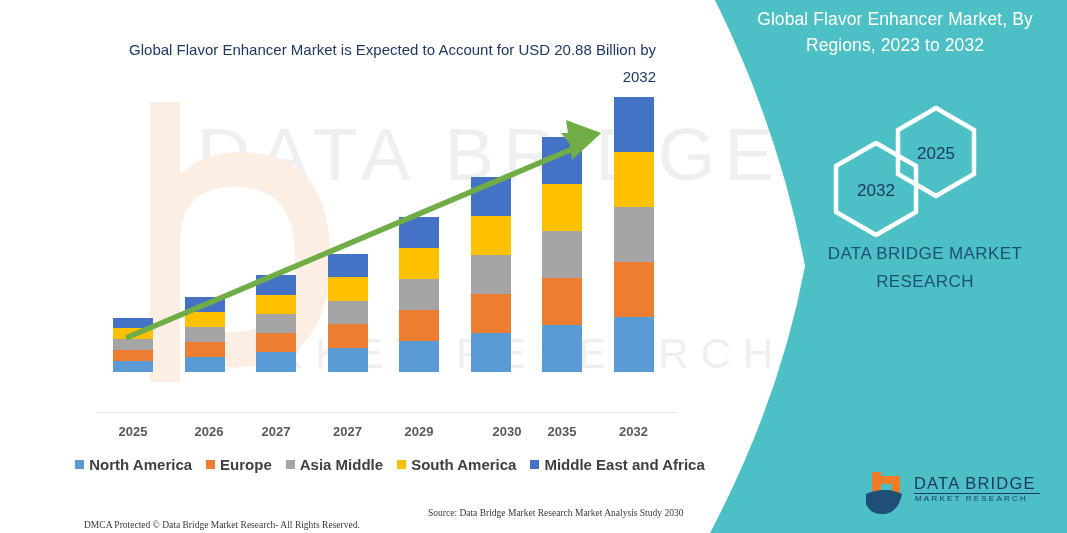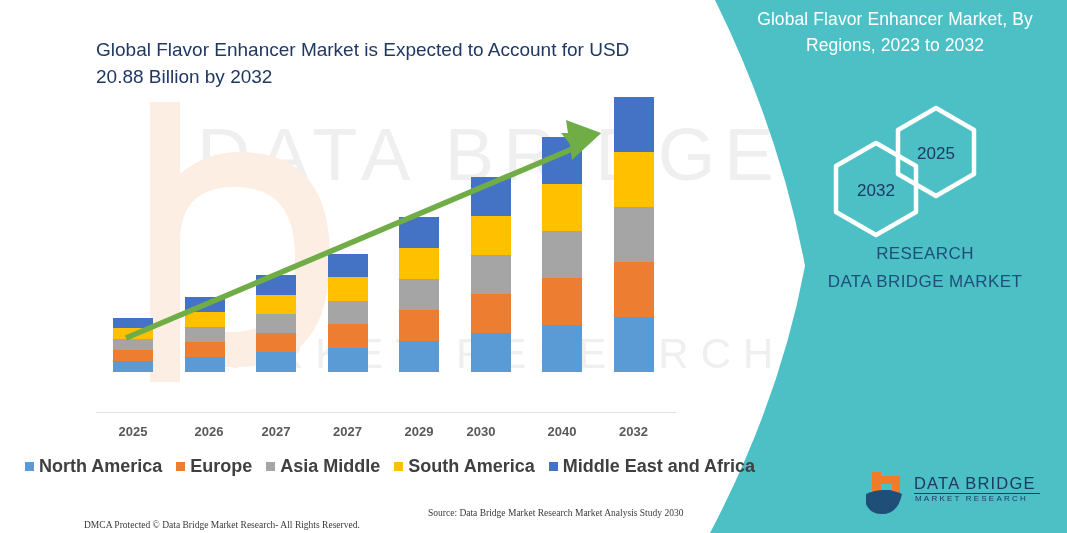--- a/index.html
+++ b/index.html
@@ -106,23 +106,23 @@
     height: 1px;
     background: #1f3864;
   }
 
   
   .chart-title {
     position: absolute;
     top: 36px;
     left: 96px;
     width: 560px;
-    text-align: left;
+    text-align: right;
     color: #1f3864;
-    font-size: 19px;
+    font-size: 15px;
     line-height: 27px;
     z-index: 4;
   }
 
   
   #watermark-text {
     position: absolute;
     left: 0; top: 0;
     width: 1067px; height: 533px;
     z-index: 1;
@@ -196,21 +196,21 @@
     display: flex;
     justify-content: center;
     align-items: center;
     gap: 14px;
     z-index: 4;
   }
   .legend-item {
     display: flex;
     align-items: center;
     gap: 5px;
-    font-size: 18px;
+    font-size: 15px;
     font-weight: bold;
     color: #404040;
     white-space: nowrap;
   }
   .legend-swatch {
     width: 9px;
     height: 9px;
     display: inline-block;
   }
 
@@ -304,22 +304,22 @@
           <div class="seg" style="height: 55px; background: rgb(91, 155, 213);"></div>
         </div>
       </div>
     <div class="axis-line"></div>
     <div id="x-labels">
         <div class="x-label" style="left: 101px;">2025</div>
         <div class="x-label" style="left: 177px;">2026</div>
         <div class="x-label" style="left: 244px;">2027</div>
         <div class="x-label" style="left: 315.5px;">2027</div>
         <div class="x-label" style="left: 387px;">2029</div>
-        <div class="x-label" style="left: 449px;">2030</div>
-        <div class="x-label" style="left: 530px;">2040</div>
+        <div class="x-label" style="left: 475px;">2030</div>
+        <div class="x-label" style="left: 530px;">2035</div>
         <div class="x-label" style="left: 601.5px;">2032</div>
       </div>
 
     <svg id="arrow" width="700" height="460" viewBox="0 0 700 460">
       <line x1="126" y1="338" x2="584" y2="144" stroke="#70ad47" stroke-width="5.5" stroke-linecap="butt"></line>
       <polygon points="601,133 561,133 578,154" fill="#70ad47"></polygon>
       <polygon points="601,133 566,120 572,160" fill="#70ad47"></polygon>
     </svg>
   </div>
 
@@ -367,22 +367,22 @@
   </div>
 
   <div class="hex-wrap" id="hex-2032">
     <svg width="92" height="100" viewBox="0 0 92 100">
       <polygon points="46,4 86,27 86,73 46,96 6,73 6,27" fill="none" stroke="#ffffff" stroke-width="4.5" stroke-linejoin="round"></polygon>
     </svg>
     <div class="hex-label">2032</div>
   </div>
 
   <div class="brand-teal">
+    <div>DATA BRIDGE MARKET</div>
     <div>RESEARCH</div>
-    <div>DATA BRIDGE MARKET</div>
   </div>
 
   <div id="dbmr-logo">
     <svg width="48" height="46" viewBox="0 0 48 46" style="position:absolute;left:0;top:0;">
       <path d="M10 2 L10 30 L19 30 L19 14 L30 14 L30 24 L19 24 L19 30 L38 30 L38 6 L19 6 L19 2 Z" fill="#f07c2a"></path>
       <path d="M4 24 Q22 16 40 24 Q36 44 20 44 Q8 44 4 34 Z" fill="#1f4e79"></path>
       <path d="M20 20 L20 44 Q33 43 35 31 Q36 22 28 20 Z" fill="#1f4e79"></path>
     </svg>
     <div class="logo-text-main">DATA BRIDGE</div>
     <div class="logo-rule"></div>

